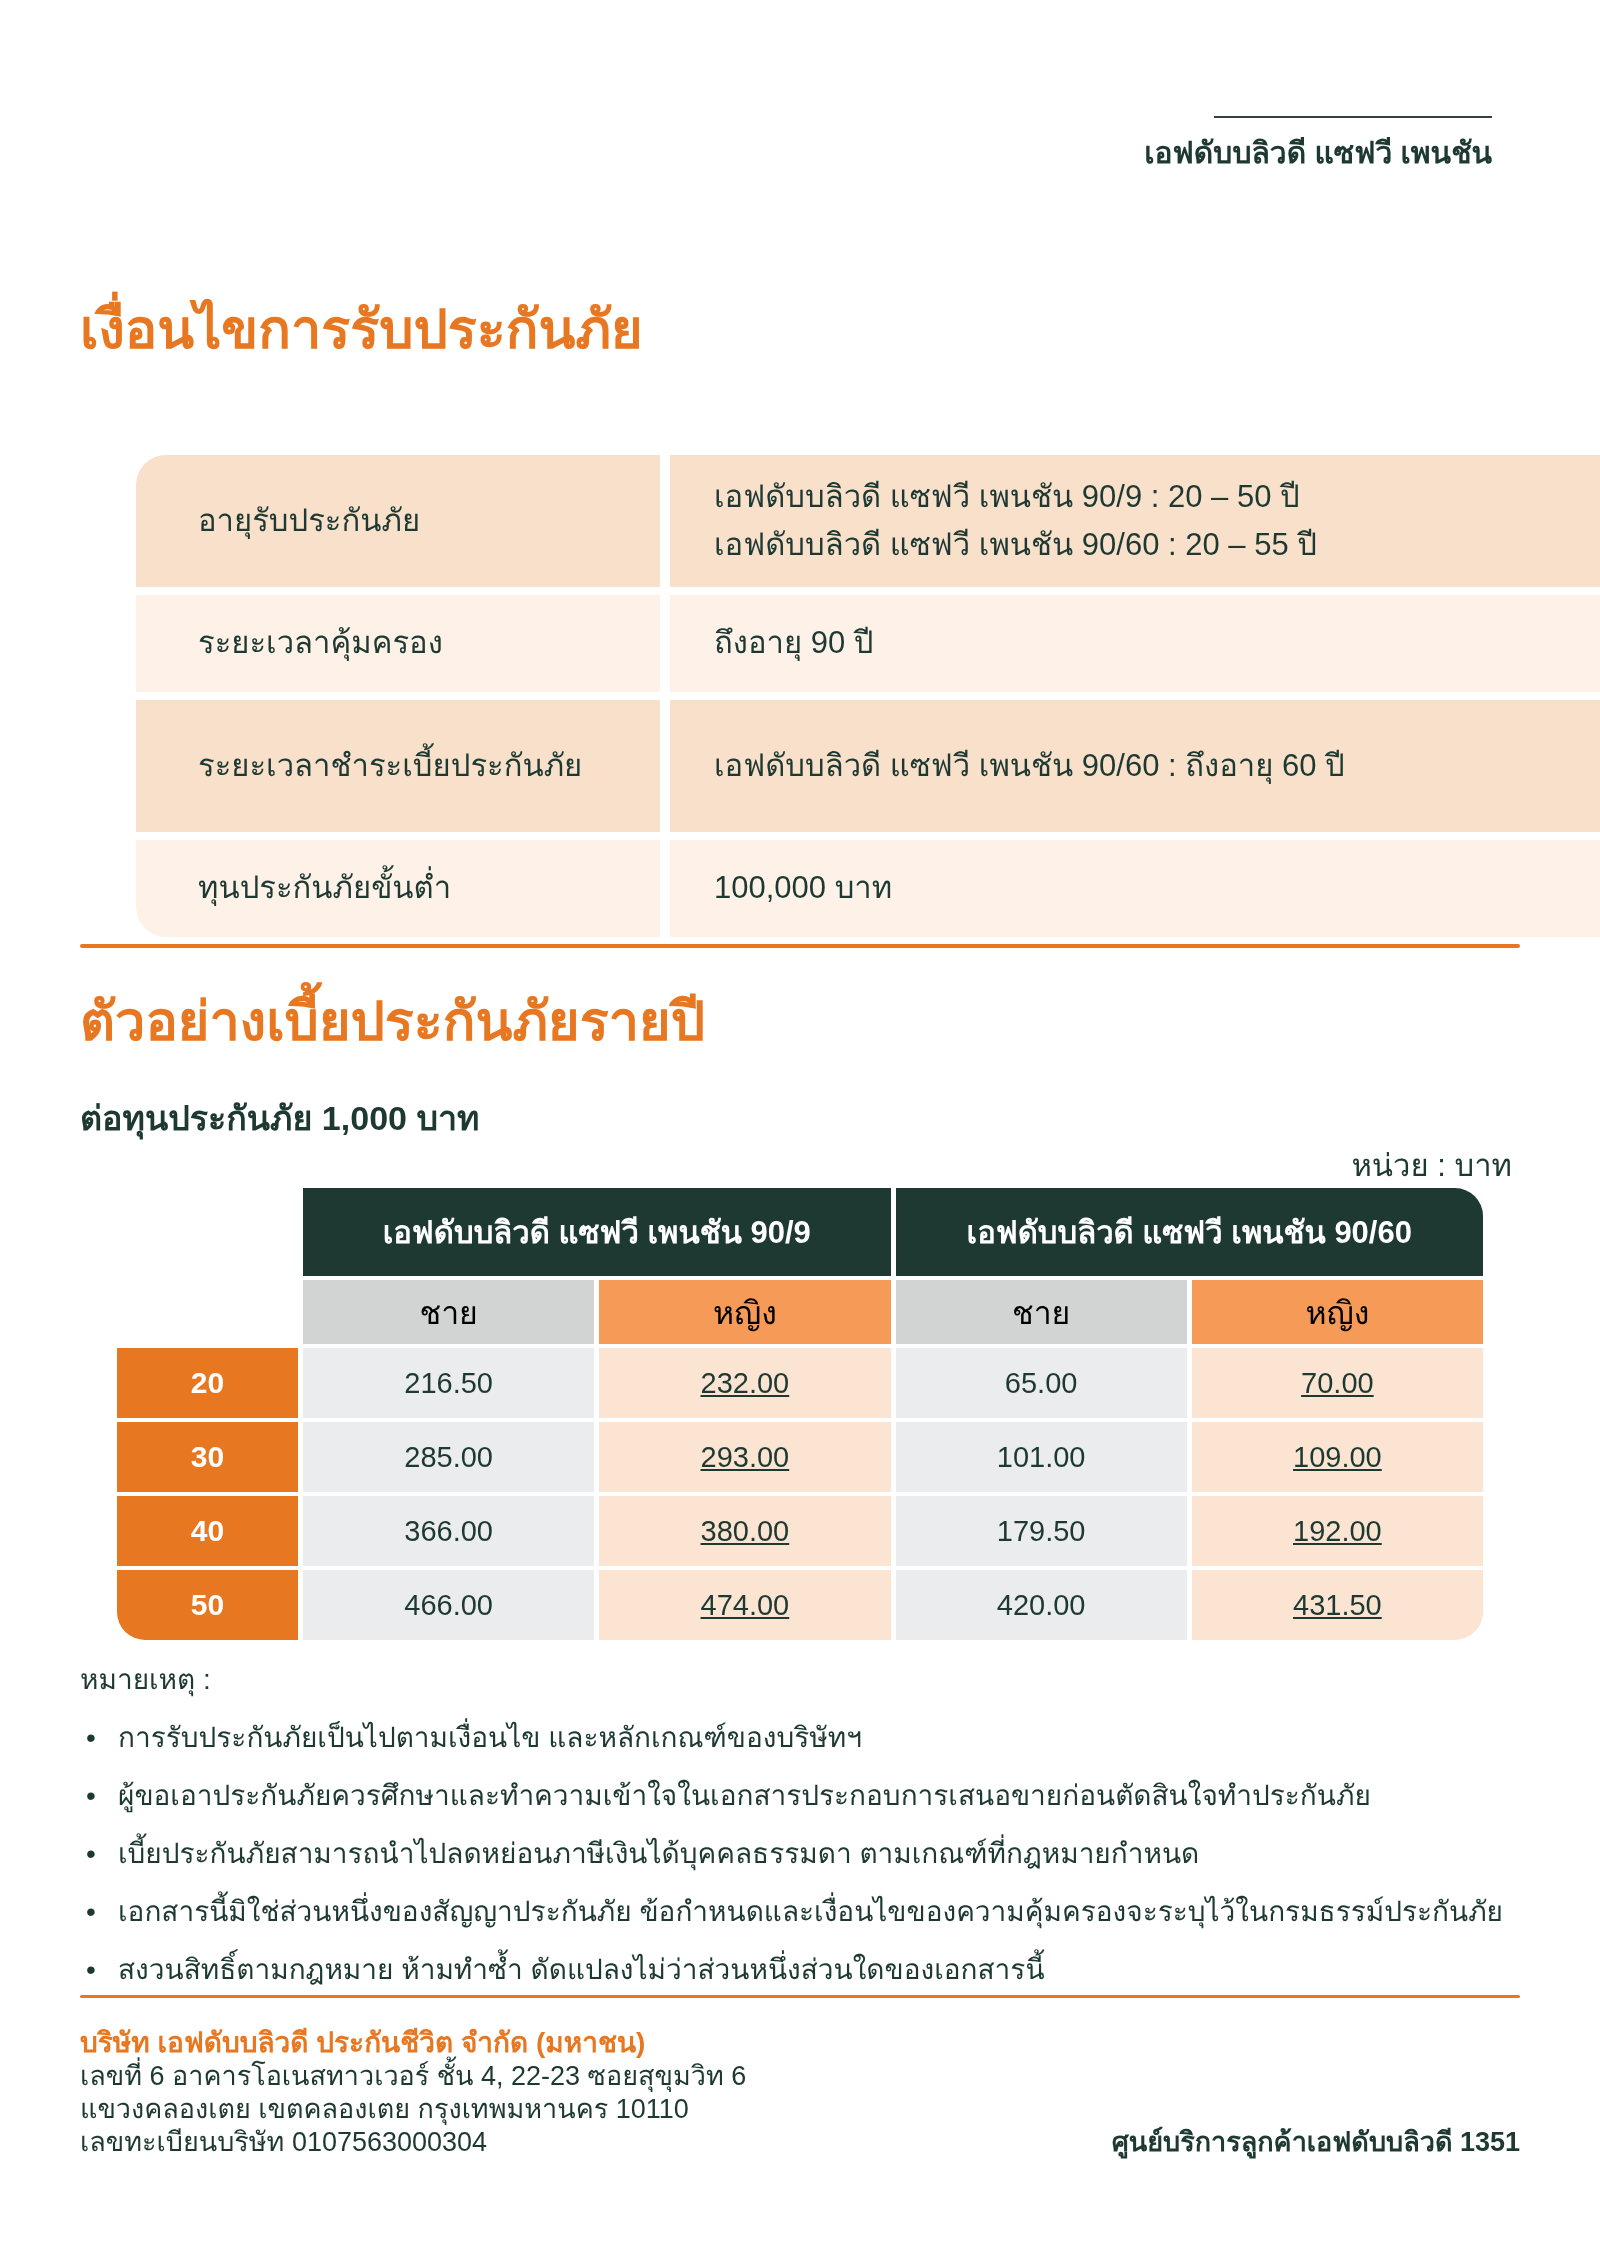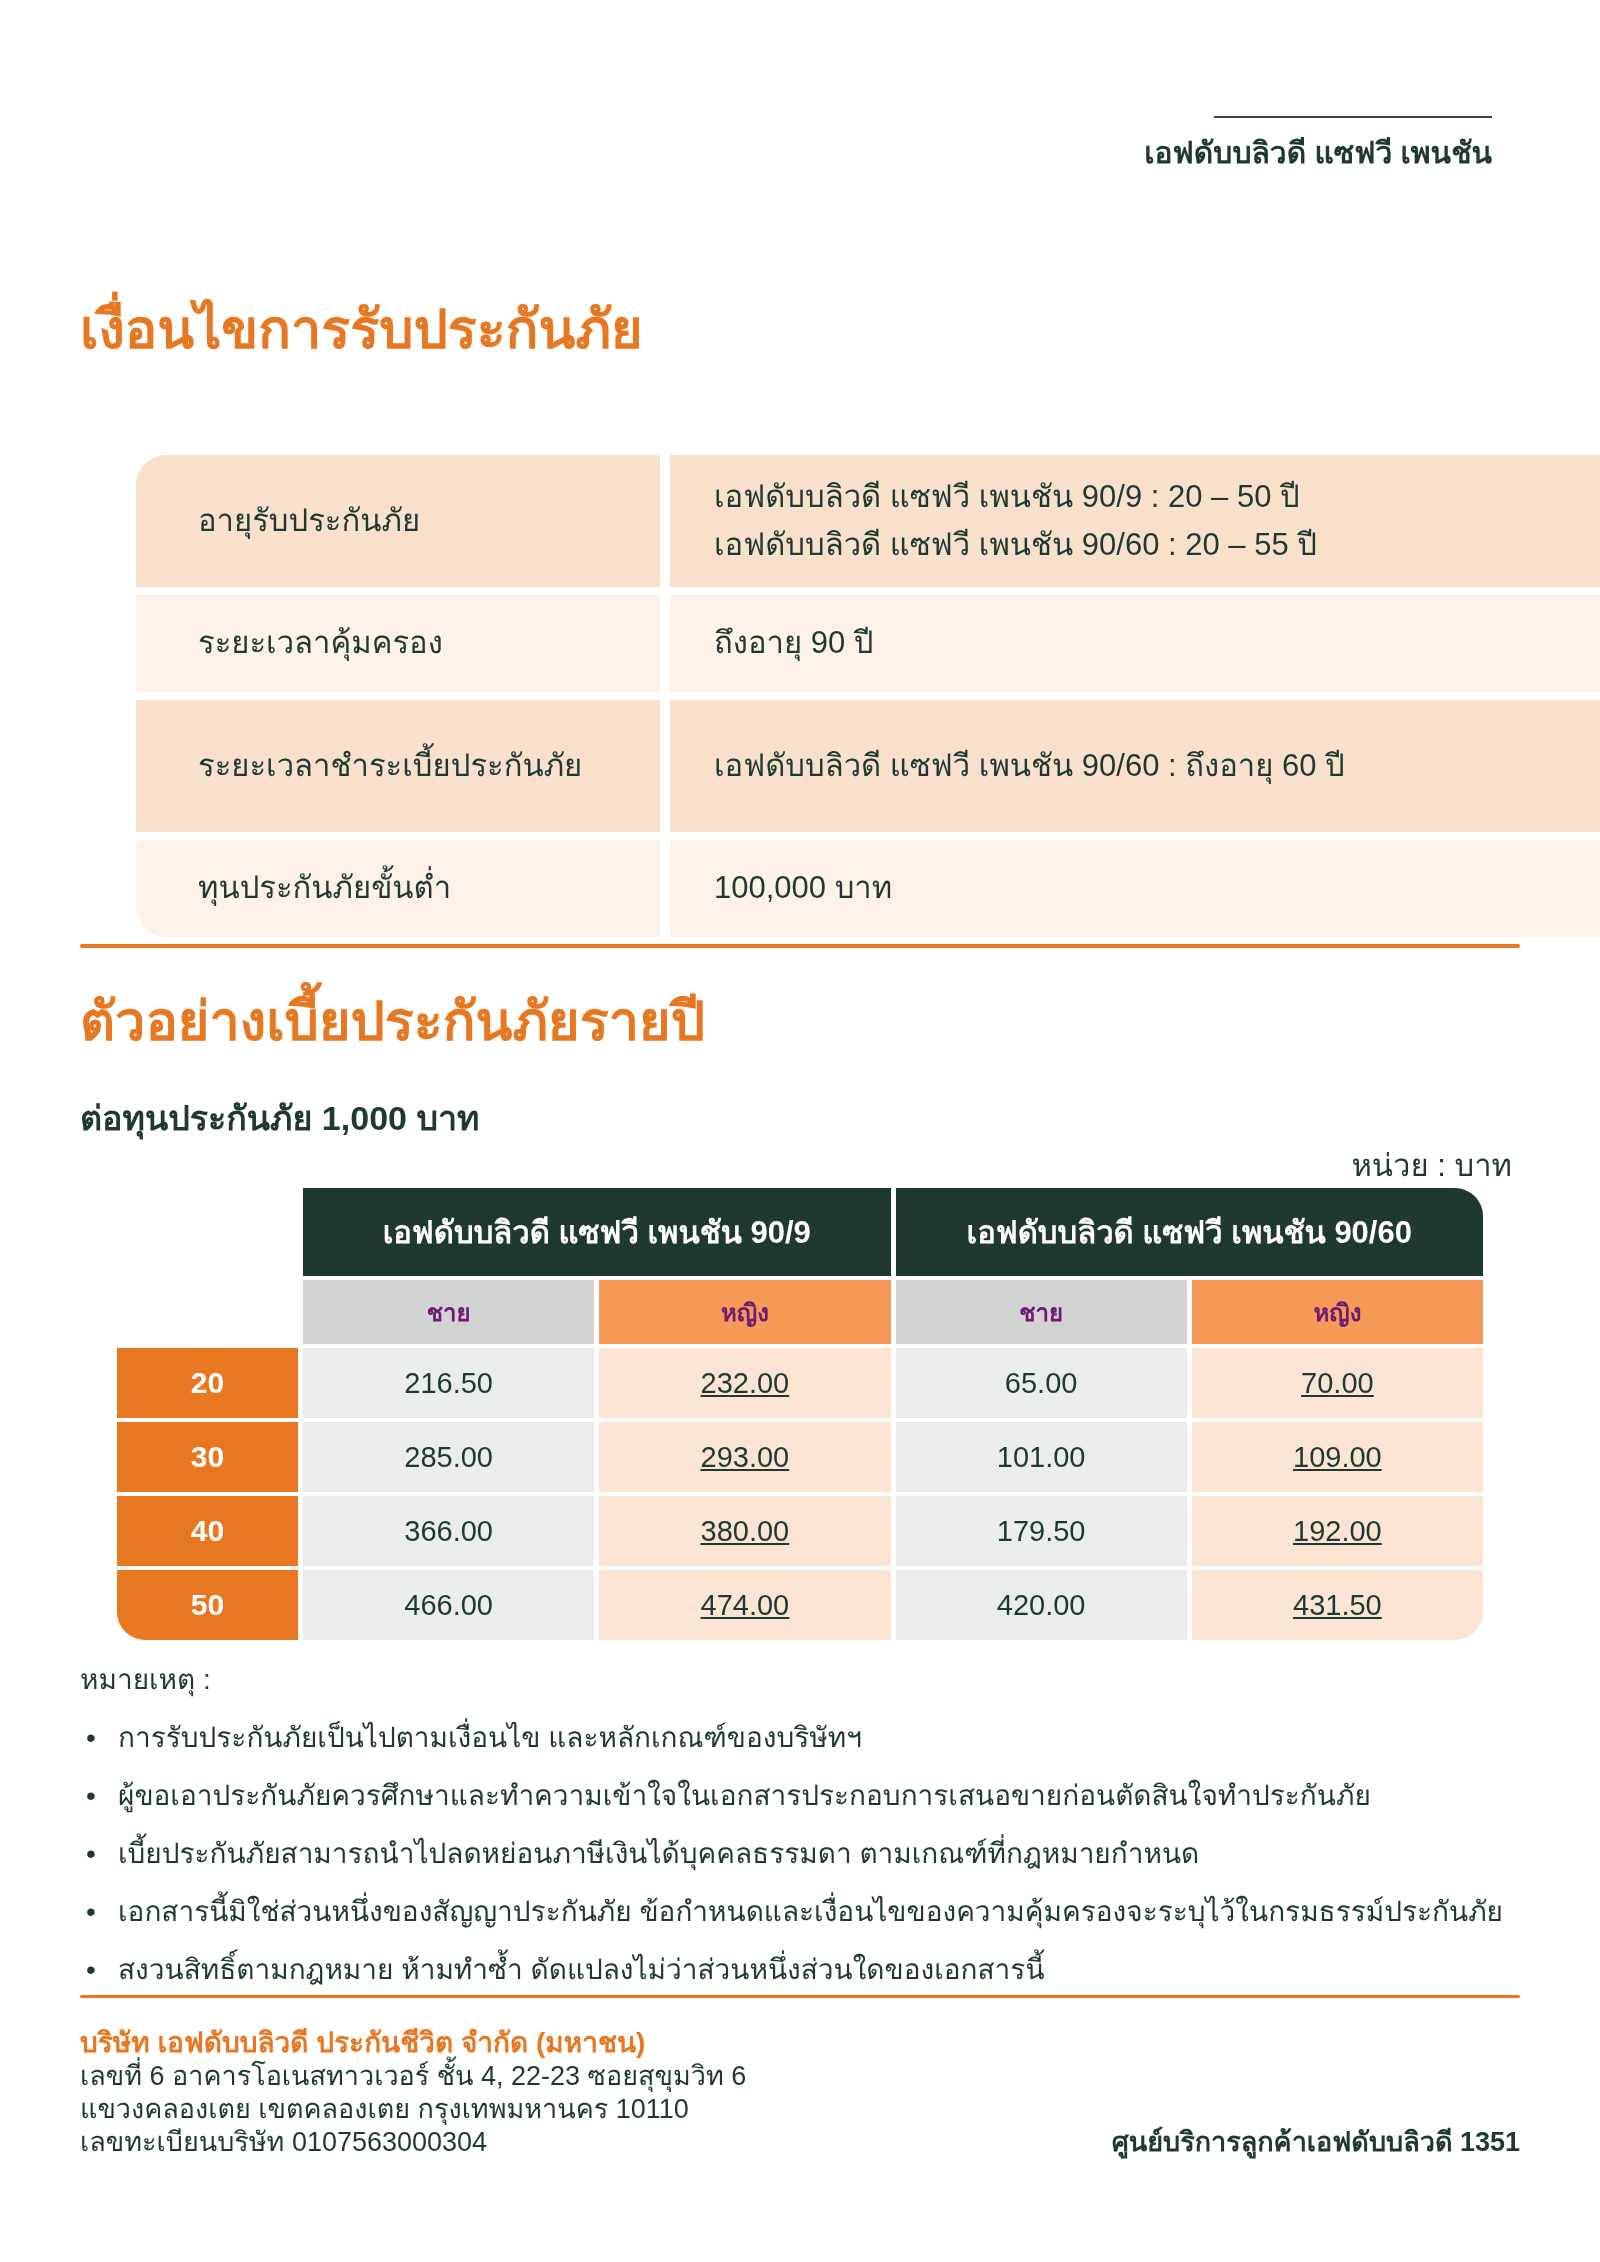--- a/index.html
+++ b/index.html
@@ -50,21 +50,21 @@
     grid-template-rows:88px 64px repeat(4, 70px);
     column-gap:5px; row-gap:4px;
     border-radius:28px; overflow:hidden;
     background:#ffffff;
   }
   .cell { display:flex; align-items:center; justify-content:center; text-align:center; }
   .age-head { grid-area:1/1/3/2; background:#E87722; color:#ffffff; font-size:32px; font-weight:700; }
   .plan-head { background:#1E3932; color:#ffffff; font-size:31px; font-weight:700; }
   .plan-1 { grid-area:1/2/2/4; }
   .plan-2 { grid-area:1/4/2/6; }
-  .gender { font-size:24px; font-weight:700; color:#701a75; }
+  .gender { font-size:32px; font-weight:400; color:#000000; }
   .male-head { background:#D2D3D3; }
   .female-head { background:#F59B57; }
   .g1{grid-area:2/2;} .g2{grid-area:2/3;} .g3{grid-area:2/4;} .g4{grid-area:2/5;}
   .age-cell { background:#E87722; color:#ffffff; font-size:30px; font-weight:600; }
   .val { font-size:29px; color:#1E3932; }
   .male-cell { background:#EBECED; }
   .female-cell { background:#FBE4D2;text-decoration:underline; }
   .r0{grid-row:3;} .r1{grid-row:4;} .r2{grid-row:5;} .r3{grid-row:6;}
   .c-age{grid-column:1;} .c0{grid-column:2;} .c1{grid-column:3;} .c2{grid-column:4;} .c3{grid-column:5;}
 

